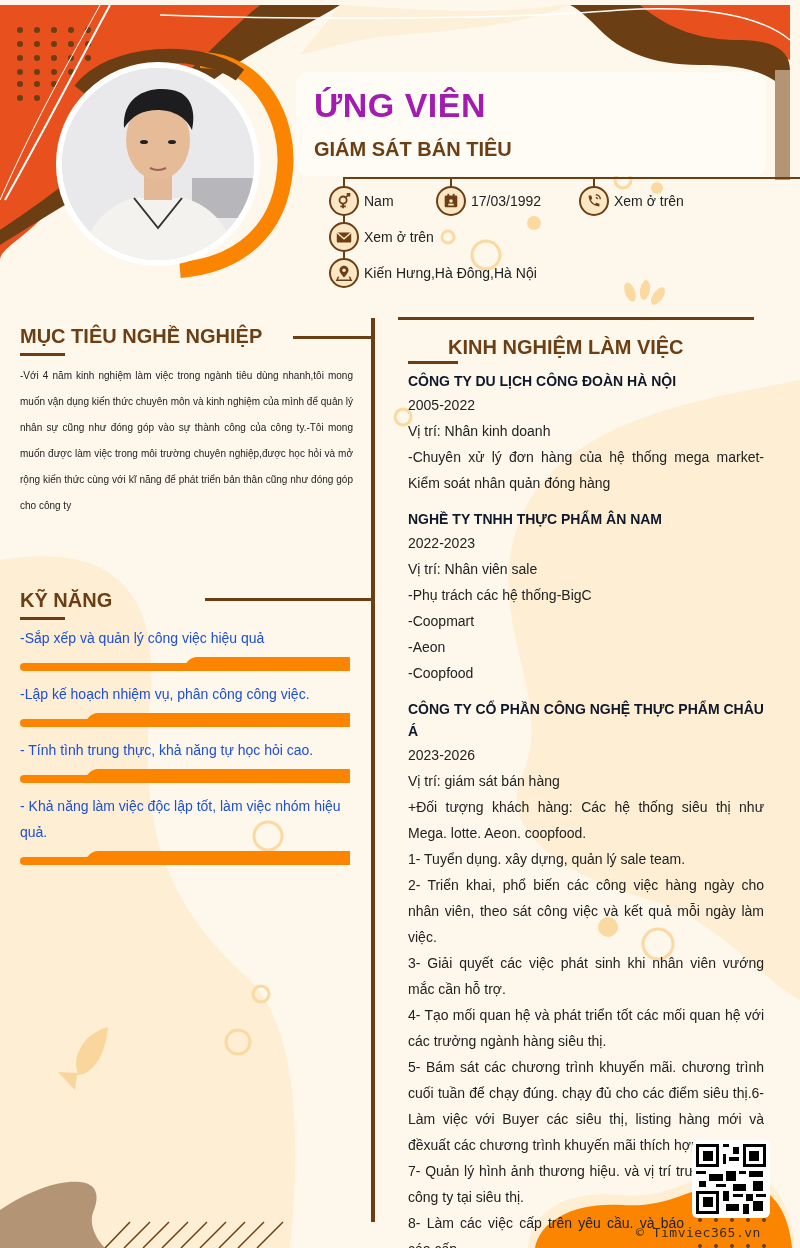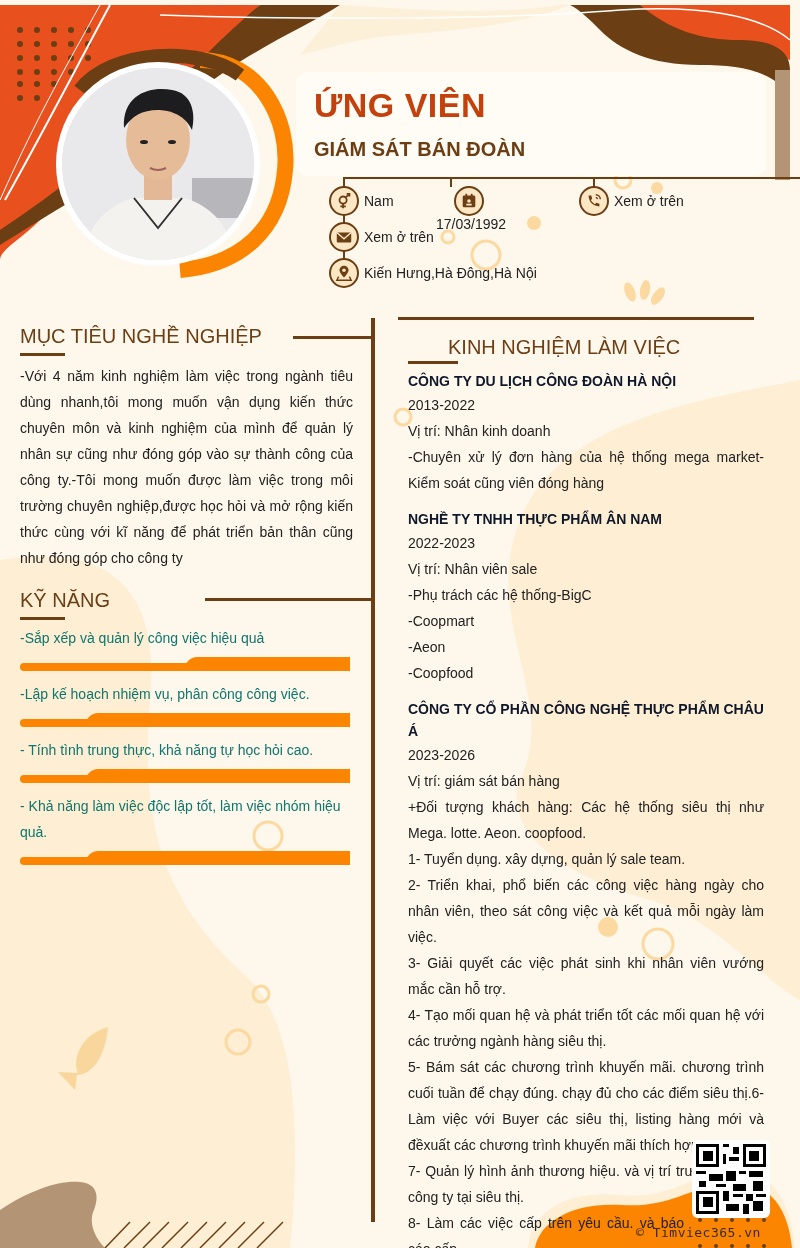--- a/index.html
+++ b/index.html
@@ -3,43 +3,43 @@
 <meta charset="utf-8">
 <style>
   * { box-sizing: border-box; margin: 0; padding: 0; }
   html, body { width: 800px; height: 1248px; background: #fff; overflow: hidden; }
   body { font-family: "Liberation Sans", "DejaVu Sans", sans-serif; color: #1a1a1a; }
   .page { position: relative; width: 800px; height: 1248px; background: #fef8ec; overflow: hidden; }
   .bg-svg { position: absolute; left: 0; top: 0; width: 800px; height: 1248px; }
 
   
   .title-box { position: absolute; left: 296px; top: 72px; width: 470px; height: 104px; background: #fffcf5; border-radius: 12px; }
-  .name { position: absolute; left: 314px; top: 86px; font-size: 34px; font-weight: bold; color: #c2410c; letter-spacing: 0.5px; }
+  .name { position: absolute; left: 314px; top: 86px; font-size: 34px; font-weight: bold; color: #a21caf; letter-spacing: 0.5px; }
   .job { position: absolute; left: 314px; top: 138px; font-size: 20px; font-weight: bold; color: #6b3e14; }
 
   .avatar-wrap { position: absolute; left: 56px; top: 62px; width: 204px; height: 204px; border-radius: 50%; background: #fff; padding: 6px; }
   .avatar { width: 192px; height: 192px; border-radius: 50%; overflow: hidden; background: #e8e8ea; position: relative; }
 
   .info-line-h { position: absolute; left: 344px; top: 177px; width: 456px; height: 2px; background: #6b3e14; }
   .info-tick { position: absolute; top: 177px; width: 2px; height: 10px; background: #6b3e14; }
   .info-line-v { position: absolute; left: 343px; top: 186px; width: 2px; height: 86px; background: #6b3e14; }
   .info { position: absolute; display: flex; align-items: center; font-size: 14px; color: #222; }
   .icirc { width: 30px; height: 30px; border-radius: 50%; border: 2px solid #6b3e14; background: #fbe7c4; display: flex; align-items: center; justify-content: center; margin-right: 5px; }
   .icirc svg { width: 18px; height: 18px; }
 
   
-  .sec-title { position: absolute; font-size: 20px; font-weight: normal; color: #6b3e14; text-align: right; }
+  .sec-title { position: absolute; font-size: 20px; font-weight: bold; color: #6b3e14; text-align: right; }
   .sec-under { position: absolute; height: 3px; width: 45px; background: #6b3e14; }
   .rule { position: absolute; height: 3px; background: #6b3e14; }
   .vline { position: absolute; left: 371px; top: 318px; width: 4px; height: 904px; background: #6b3e14; }
 
-  .objective { position: absolute; left: 20px; top: 363px; width: 333px; font-size: 14px; line-height: 26px; text-align: justify; color: #222; }
+  .objective { position: absolute; left: 20px; top: 363px; width: 333px; font-size: 10px; line-height: 26px; text-align: justify; color: #222; }
 
   .skill { position: absolute; left: 20px; width: 330px; }
-  .skill-text { font-size: 14px; line-height: 26px; color: #0f766e; }
+  .skill-text { font-size: 14px; line-height: 26px; color: #1d4ed8; }
   .bar { position: relative; height: 14px; margin-top: 6px; }
   .bar .thin { position: absolute; left: 0; right: 0; top: 6px; height: 8px; background: #fb8500; border-radius: 4px 0 0 4px; }
   .bar .thick { position: absolute; right: 0; top: 0; height: 14px; background: #fb8500; border-radius: 12px 0 0 0; }
 
   .exp { position: absolute; left: 408px; width: 356px; font-size: 14px; line-height: 26px; color: #222; }
   .exp .co { font-weight: bold; font-size: 14px; line-height: 22px; color: #0f172a; }
   .exp p { text-align: justify; }
   .exp .block { margin-bottom: 12px; }
 
   .qr { position: absolute; left: 692px; top: 1140px; width: 78px; height: 78px; background: #fff; border-radius: 6px; padding: 4px; }
@@ -165,41 +165,41 @@
         <path d="M62 60 C60 25, 90 18, 110 22 C130 25, 134 45, 130 62 C122 45, 105 42, 96 42 C80 42, 70 48, 62 60 Z" fill="#1d1d1f"></path>
         <ellipse cx="82" cy="74" rx="4" ry="2" fill="#222"></ellipse>
         <ellipse cx="110" cy="74" rx="4" ry="2" fill="#222"></ellipse>
         <path d="M88 100 Q96 104 104 100" stroke="#a0605a" stroke-width="2" fill="none"></path>
       </svg>
     </div>
   </div>
 
   <div class="title-box"></div>
   <div class="name">ỨNG VIÊN</div>
-  <div class="job">GIÁM SÁT BÁN ĐOÀN</div>
+  <div class="job">GIÁM SÁT BÁN TIÊU</div>
 
   <div class="info-line-h"></div>
   <div class="info-tick" style="left:343px"></div>
   <div class="info-tick" style="left:450px"></div>
   <div class="info-tick" style="left:593px"></div>
   <div class="info-line-v"></div>
 
   <div class="info" style="left:329px; top:186px;align-items:center;">
     <span class="icirc">
       <svg viewBox="0 0 20 20">
           <circle cx="9" cy="9" r="4" stroke="#6b3e14" stroke-width="2" fill="none"></circle>
           <line x1="9" y1="13" x2="9" y2="18" stroke="#6b3e14" stroke-width="2"></line>
           <line x1="6" y1="16" x2="12" y2="16" stroke="#6b3e14" stroke-width="2"></line>
           <line x1="12" y1="6" x2="16" y2="2" stroke="#6b3e14" stroke-width="2"></line>
           <path d="M13 2 L16 2 L16 5" stroke="#6b3e14" stroke-width="2" fill="none"></path>
         </svg>
     </span>
     <span>Nam</span>
   </div>
-  <div class="info" style="left:436px; top:186px;flex-direction:column;">
+  <div class="info" style="left:436px; top:186px;">
     <span class="icirc">
       <svg viewBox="0 0 20 20">
           <rect x="3" y="4" width="14" height="13" rx="1.5" fill="#6b3e14"></rect>
           <rect x="6" y="2" width="2" height="4" fill="#6b3e14"></rect>
           <rect x="12" y="2" width="2" height="4" fill="#6b3e14"></rect>
           <circle cx="10" cy="10" r="2" fill="#fbe7c4"></circle>
           <rect x="7" y="13" width="6" height="2" fill="#fbe7c4"></rect>
         </svg>
     </span>
     <span>17/03/1992</span>
@@ -274,23 +274,23 @@
       </div>
   </div>
 
   <div class="rule" style="left:398px; top:317px; width:356px;"></div>
   <div class="sec-title" style="left:408px; top:336px;margin-left:40px;">KINH NGHIỆM LÀM VIỆC</div>
   <div class="sec-under" style="left:408px; top:361px; width:50px;"></div>
 
   <div class="exp" style="top:370px;">
     <div class="block">
       <div class="co">CÔNG TY DU LỊCH CÔNG ĐOÀN HÀ NỘI</div>
-      <div>2013-2022</div>
+      <div>2005-2022</div>
       <div>Vị trí: Nhân kinh doanh</div>
-      <p>-Chuyên xử lý đơn hàng của hệ thống mega market-Kiểm soát cũng viên đóng hàng</p>
+      <p>-Chuyên xử lý đơn hàng của hệ thống mega market-Kiểm soát nhân quản đóng hàng</p>
     </div>
     <div class="block">
       <div class="co">NGHỀ TY TNHH THỰC PHẨM ÂN NAM</div>
       <div>2022-2023</div>
       <div>Vị trí: Nhân viên sale</div>
       <p>-Phụ trách các hệ thống-BigC</p>
       <p>-Coopmart</p>
       <p>-Aeon</p>
       <p>-Coopfood</p>
     </div>

